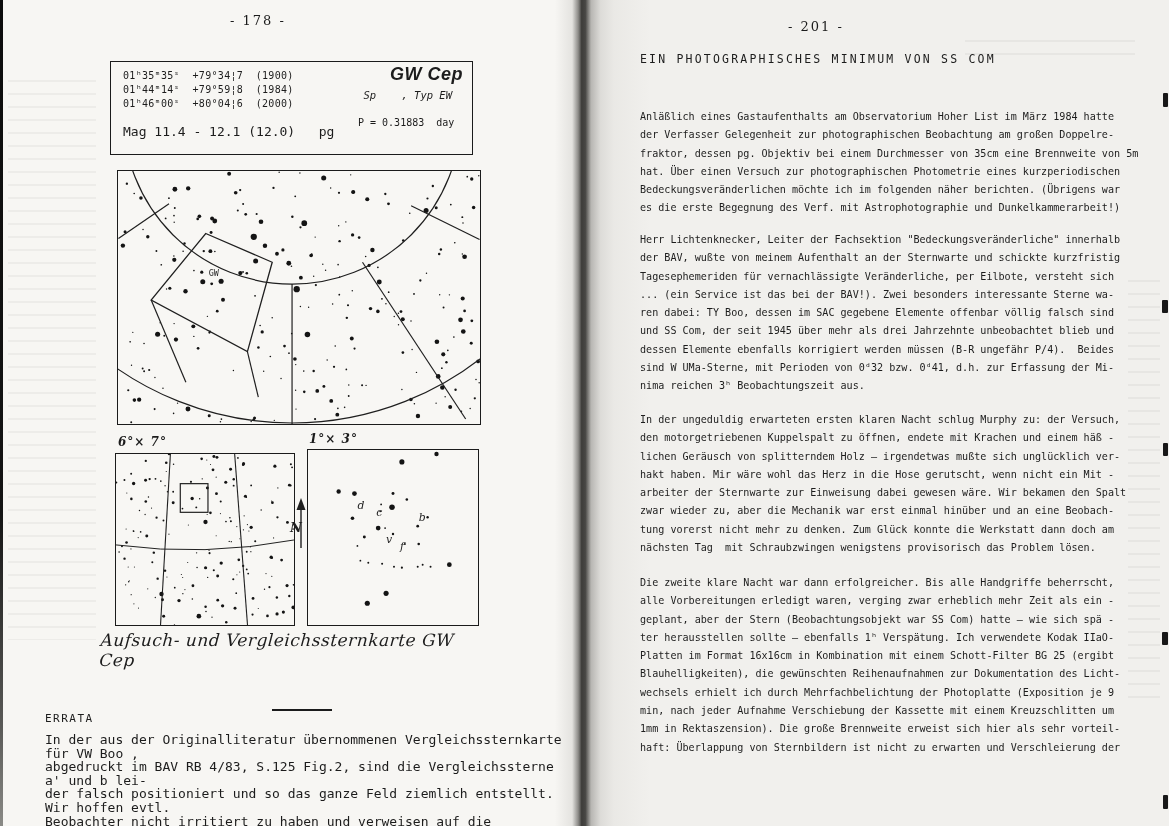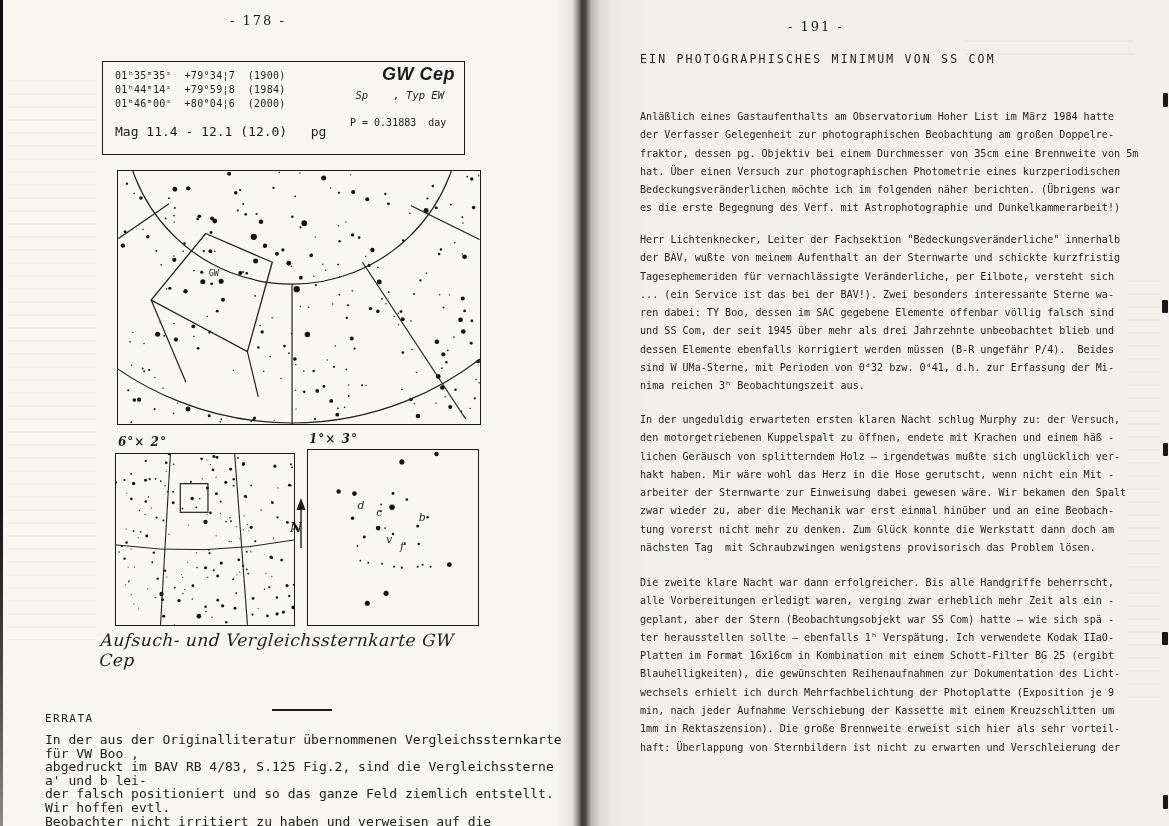--- a/index.html
+++ b/index.html
@@ -28,21 +28,21 @@
       rgba(180,178,172,0) 100%);}
   .ghost{position:absolute;z-index:1;opacity:.05;filter:blur(.7px);
     background:repeating-linear-gradient(180deg,#4a4a48 0 2px,transparent 2px 13px);}
   .edge-mark{position:absolute;background:#181818;z-index:6;border-radius:1px;}
 
   .pageno{position:absolute;font-family:"DejaVu Serif",serif;font-size:13px;letter-spacing:2px;z-index:2;}
   #pageno-left{left:230px;top:13px;}
   #pageno-right{left:788px;top:19px;}
 
   
-  #idbox{position:absolute;left:102px;top:61px;width:363px;height:94px;
+  #idbox{position:absolute;left:110px;top:61px;width:363px;height:94px;
     border:1.6px solid #1b1b1b;z-index:2;box-sizing:border-box;}
   #idbox .coords{position:absolute;left:12px;top:7px;font-size:10px;line-height:14.2px;
     letter-spacing:.3px;white-space:pre-wrap;}
   #idbox .mag{position:absolute;left:12px;top:62px;font-size:13px;white-space:pre-wrap;}
   #idbox .title{position:absolute;right:9px;top:2px;
     font-family:"Liberation Sans",sans-serif;font-weight:bold;font-size:18px;letter-spacing:.5px;font-style:italic;}
   #idbox .sp{position:absolute;right:20px;top:27px;font-size:10.5px;white-space:pre-wrap;font-style:italic;}
   #idbox .period{position:absolute;left:247px;top:55px;font-size:10px;white-space:pre-wrap;}
 
   
@@ -81,21 +81,21 @@
 <div id="scan">
 
   <div class="page page-left"></div>
   <div class="page page-right"></div>
 
   <div class="ghost" style="left:8px;top:80px;width:88px;height:560px;"></div>
   <div class="ghost" style="left:1128px;top:280px;width:32px;height:420px;"></div>
   <div class="ghost" style="left:965px;top:40px;width:170px;height:26px;"></div>
 
   <div class="pageno" id="pageno-left">- 178 -</div>
-  <div class="pageno" id="pageno-right">- 191 -</div>
+  <div class="pageno" id="pageno-right">- 201 -</div>
 
   <div id="idbox">
     <div class="coords">01ʰ35ᵐ35ˢ  +79°34¦7  (1900)
 01ʰ44ᵐ14ˢ  +79°59¦8  (1984)
 01ʰ46ᵐ00ˢ  +80°04¦6  (2000)</div>
     <div class="mag">Mag 11.4 - 12.1 (12.0)   pg</div>
     <div class="title">GW Cep</div>
     <div class="sp">Sp    , Typ EW</div>
     <div class="period">P = 0.31883  day</div>
   </div>
@@ -345,21 +345,21 @@
       <line x1="295" y1="35" x2="364" y2="69" stroke="#1f1f1f" stroke-width="1.2"></line>
       <line x1="246" y1="92" x2="350" y2="250" stroke="#1f1f1f" stroke-width="1.2"></line>
       <line x1="175" y1="114" x2="175" y2="255" stroke="#1f1f1f" stroke-width="1.2"></line>
       <line x1="33" y1="130" x2="68" y2="213" stroke="#1f1f1f" stroke-width="1.2"></line>
       <line x1="130" y1="182" x2="141" y2="228" stroke="#1f1f1f" stroke-width="1.2"></line>
       <polygon points="88,63 155,92 130,182 33,130" fill="none" stroke="#1f1f1f" stroke-width="1.3"></polygon>
       <circle cx="84" cy="102" r="1.6" fill="#141414"></circle>
       <text x="91" y="106" font-size="8.5" font-family="&quot;DejaVu Sans Mono&quot;,monospace" fill="#1f1f1f">GW</text>
     </svg>
 
-  <div class="chart-label" id="lbl-wide">6°× 2°</div>
+  <div class="chart-label" id="lbl-wide">6°× 7°</div>
   <svg class="chart" id="chart-wide" viewBox="0 0 180 173">
       <circle cx="105.6" cy="60.3" r="0.55" fill="#141414"></circle>
       <circle cx="90.5" cy="68.8" r="2.19" fill="#141414"></circle>
       <circle cx="143.9" cy="156.3" r="0.57" fill="#141414"></circle>
       <circle cx="98.1" cy="16.0" r="1.43" fill="#141414"></circle>
       <circle cx="39.9" cy="25.1" r="0.94" fill="#141414"></circle>
       <circle cx="178.1" cy="13.5" r="0.94" fill="#141414"></circle>
       <circle cx="13.4" cy="128.2" r="0.55" fill="#141414"></circle>
       <circle cx="159.4" cy="84.9" r="0.58" fill="#141414"></circle>
       <circle cx="114.5" cy="88.4" r="0.68" fill="#141414"></circle>

